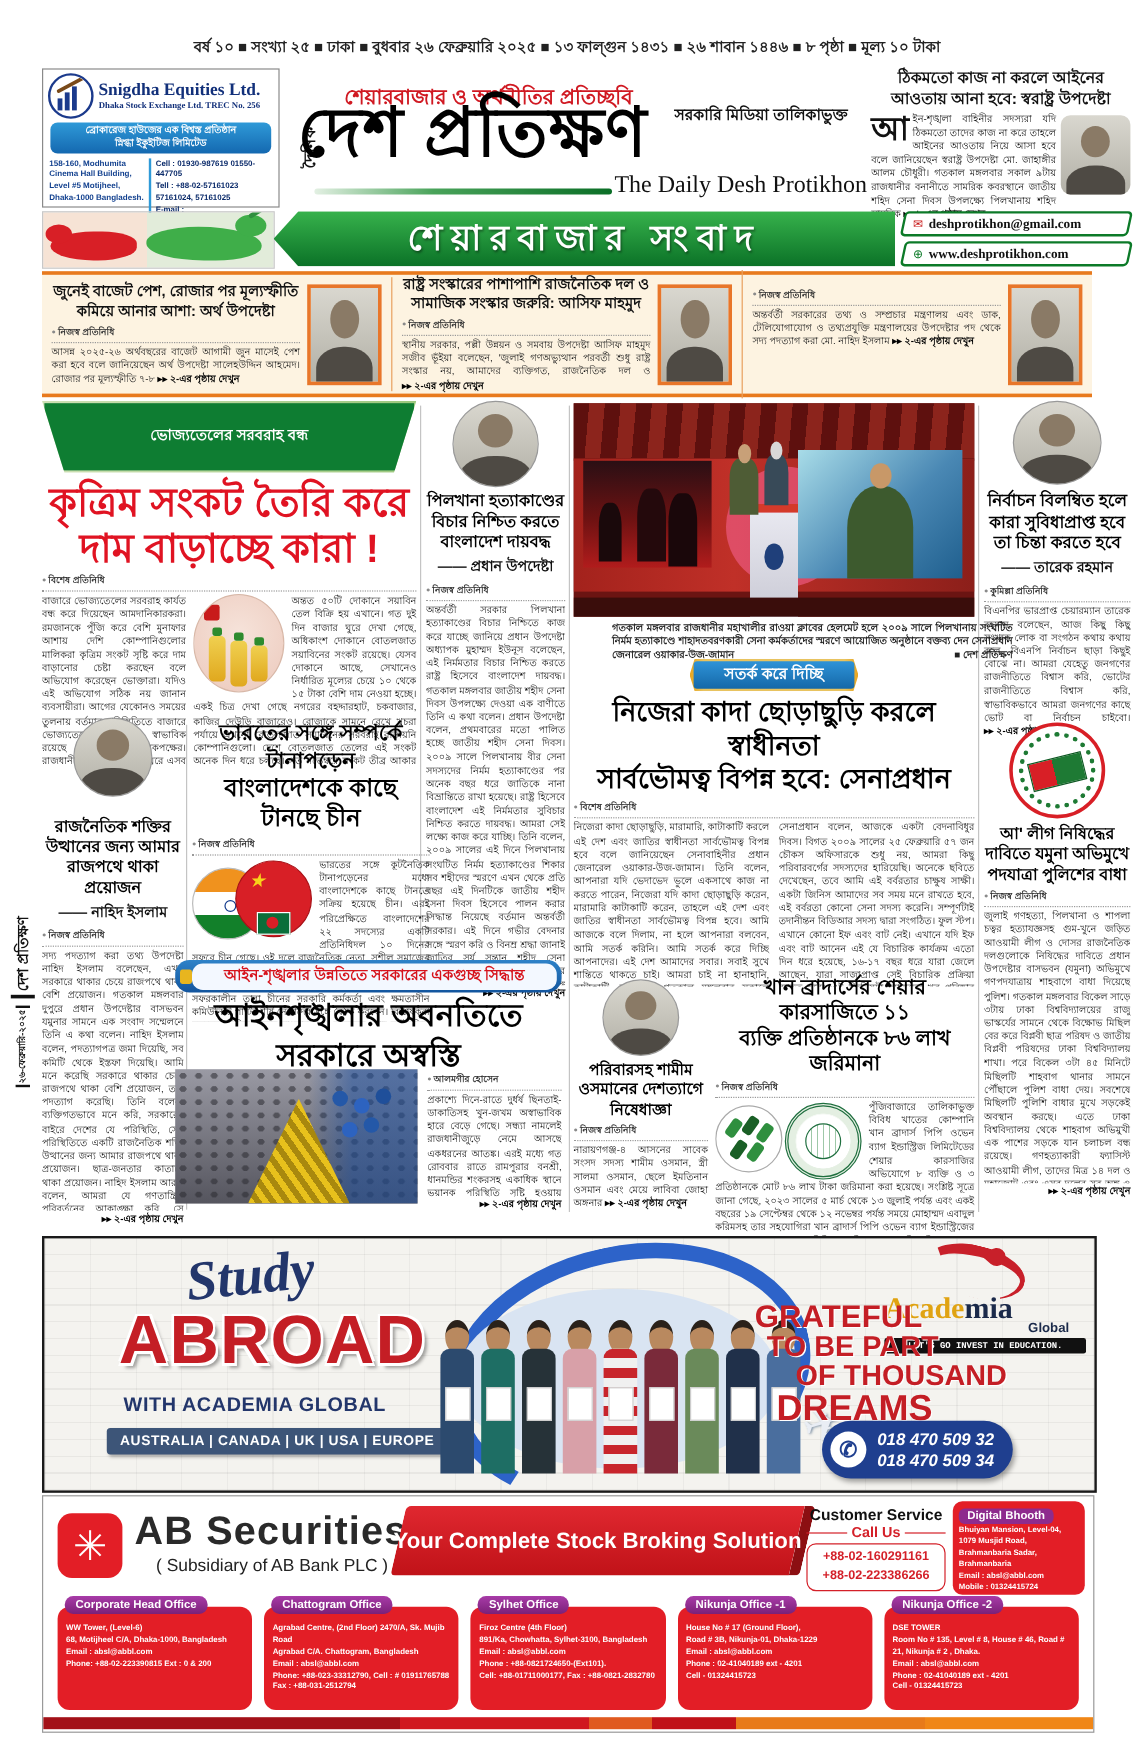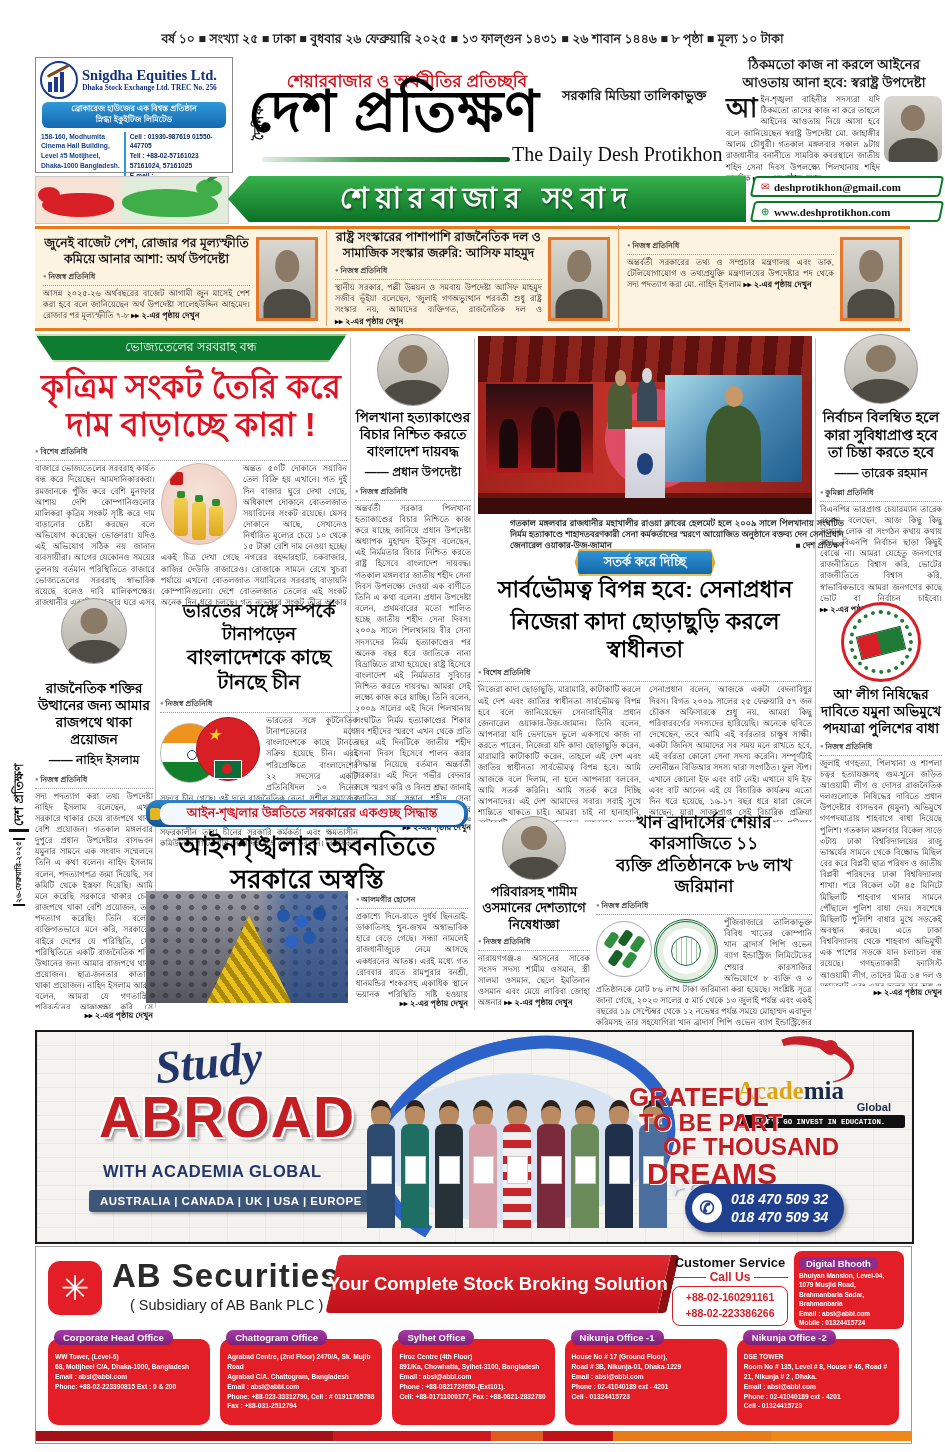--- a/index.html
+++ b/index.html
@@ -67,21 +67,21 @@
   .smallbody{font-size:8.1px;line-height:1.38;color:#1a1a1a;}
   .more{font-weight:bold;color:#000;white-space:nowrap;font-size:8px;}
   .strip-photo{width:56px;height:78px;border:3px solid #e8762a;align-self:center;flex:0 0 auto;}
   .headline-red{color:#e01322;font-weight:900;text-align:center;line-height:1.14;}
   .h-black{font-weight:900;color:#000;text-align:center;line-height:1.25;margin:0;}
   .attrib{font-weight:900;text-align:center;font-size:12px;margin-top:2px;}
   .vline{position:absolute;width:1px;background:#c4c4c4;}
   .clip{overflow:hidden;}
   
   .oil-tag-wrap{position:relative;background:linear-gradient(90deg,#cde0b4,#9cc87e);clip-path:polygon(0 0,100% 0,94% 100%,6% 100%);padding:2px;}
-  .oil-tag{background:#0e7d32;color:#fff;font-weight:normal;font-size:12.5px;text-align:center;padding:2px 10px;}
+  .oil-tag{background:#0e7d32;color:#fff;font-weight:bold;font-size:12.5px;text-align:center;padding:18px 10px;}
   .oil-img{float:left;width:74px;height:80px;border-radius:50%;background:radial-gradient(circle at 50% 40%,#f6e3da,#ecc9bc);position:relative;margin:0 6px 2px 0;overflow:hidden;border:1px solid #d8b8a8;}
   .bottle{position:absolute;bottom:8px;width:14px;height:38px;background:linear-gradient(180deg,#f0d050,#e0a81e);border-radius:4px;}
   .bottle::before{content:"";position:absolute;top:-7px;left:3px;width:8px;height:7px;background:#2e8b2e;border-radius:2px;}
   .oil-chip{position:absolute;left:8px;top:8px;width:13px;height:13px;background:#c81b1b;border-radius:2px;}
   
   .wing-tag{display:flex;align-items:center;justify-content:center;}
   .army-tag-outer{background:linear-gradient(90deg,#e8a51f,#e8c35f 8%,#e8c35f 92%,#e8a51f);clip-path:polygon(0 50%,3% 0,97% 0,100% 50%,97% 100%,3% 100%);padding:2px 3px;}
   .army-tag{background:linear-gradient(180deg,#2e93d8,#1568a8);color:#fff;font-weight:bold;font-size:13px;padding:1px 26px;border-radius:3px;}
   .law-banner{background:linear-gradient(180deg,#2e82c8,#12559e);border-radius:12px;padding:2.5px 4px;display:flex;align-items:center;}
   .law-banner i{width:10px;height:12px;background:#e8b51f;border-radius:2px;flex:0 0 auto;}
@@ -350,22 +350,22 @@
     <span>গতকাল মঙ্গলবার রাজধানীর মহাখালীর রাওয়া ক্লাবের হেলমেট হলে ২০০৯ সালে পিলখানায় সংঘটিত নির্মম হত্যাকাণ্ডে শাহাদতবরণকারী সেনা কর্মকর্তাদের স্মরণে আয়োজিত অনুষ্ঠানে বক্তব্য দেন সেনাপ্রধান জেনারেল ওয়াকার-উজ-জামান</span>
     <b style="float:right">■ দেশ প্রতিক্ষণ</b>
   </div>
 
   <div class="abs" style="left:478px;top:549px;width:334px;">
     <div class="wing-tag">
         <div class="army-tag-outer">
           <div class="army-tag">সতর্ক করে দিচ্ছি</div>
         </div>
       </div>
+    <div class="h-black" style="font-size:22.5px;margin-top:4px;">নিজেরা কাদা ছোড়াছুড়ি করলে স্বাধীনতা</div>
     <div class="h-black" style="font-size:22.5px;">সার্বভৌমত্ব বিপন্ন হবে: সেনাপ্রধান</div>
-    <div class="h-black" style="font-size:22.5px;margin-top:4px;">নিজেরা কাদা ছোড়াছুড়ি করলে স্বাধীনতা</div>
     <div class="byline">বিশেষ প্রতিনিধি</div>
     <div class="dotted"></div>
     <div style="display:flex;gap:8px;">
       <div class="smallbody just clip" style="flex:1;height:138px;">নিজেরা কাদা ছোড়াছুড়ি, মারামারি, কাটাকাটি করলে এই দেশ এবং জাতির স্বাধীনতা সার্বভৌমত্ব বিপন্ন হবে বলে জানিয়েছেন সেনাবাহিনীর প্রধান জেনারেল ওয়াকার-উজ-জামান। তিনি বলেন, আপনারা যদি ভেদাভেদ ভুলে একসাথে কাজ না করতে পারেন, নিজেরা যদি কাদা ছোড়াছুড়ি করেন, মারামারি কাটাকাটি করেন, তাহলে এই দেশ এবং জাতির স্বাধীনতা সার্বভৌমত্ব বিপন্ন হবে। আমি আজকে বলে দিলাম, না হলে আপনারা বলবেন, আমি সতর্ক করিনি। আমি সতর্ক করে দিচ্ছি আপনাদের। এই দেশ আমাদের সবার। সবাই সুখে শান্তিতে থাকতে চাই। আমরা চাই না হানাহানি, কাটাকাটি, মারামারি। গতকাল মঙ্গলবার সকালে জাতীয় শহিদ সেনা দিবসে রাজধানীর মহাখালীতে রাওয়া ক্লাবের হেলমেট হলে আয়োজিত ফটো এক্সিবিশনে তিনি এসব কথা বলেন।</div>
       <div class="smallbody just clip" style="flex:1;height:138px;">
         <span>সেনাপ্রধান বলেন, আজকে একটা বেদনাবিধুর দিবস। বিগত ২০০৯ সালের ২৫ ফেব্রুয়ারি ৫৭ জন চৌকস অফিসারকে শুধু নয়, আমরা কিছু পরিবারবর্গের সদস্যদের হারিয়েছি। অনেকে ছবিতে দেখেছেন, তবে আমি এই বর্বরতার চাক্ষুষ সাক্ষী। একটা জিনিস আমাদের সব সময় মনে রাখতে হবে, এই বর্বরতা কোনো সেনা সদস্য করেনি। সম্পূর্ণটাই তদানীন্তন বিডিআর সদস্য দ্বারা সংগঠিত। ফুল স্টপ। এখানে কোনো ইফ এবং বাট নেই। এখানে যদি ইফ এবং বাট আনেন এই যে বিচারিক কার্যক্রম এতো দিন ধরে হয়েছে, ১৬-১৭ বছর ধরে যারা জেলে আছেন, যারা সাজাপ্রাপ্ত সেই বিচারিক প্রক্রিয়া ব্যাহত হবে। এই জিনিসটা আমাদের খুব পরিষ্কার করে মনে রাখা প্রয়োজন। এই বিচারিক প্রক্রিয়াকে নষ্ট করবে না। তিনি বলেন, যে সমস্ত সদস্য শাস্তি পেয়েছেন, তারা শাস্তি পাওয়ার যোগ্য। এখানে কোনো রাজনৈতিক নেতৃবৃন্দ এর সঙ্গে জড়িত</span>
         
       </div>
     </div>
   </div>

